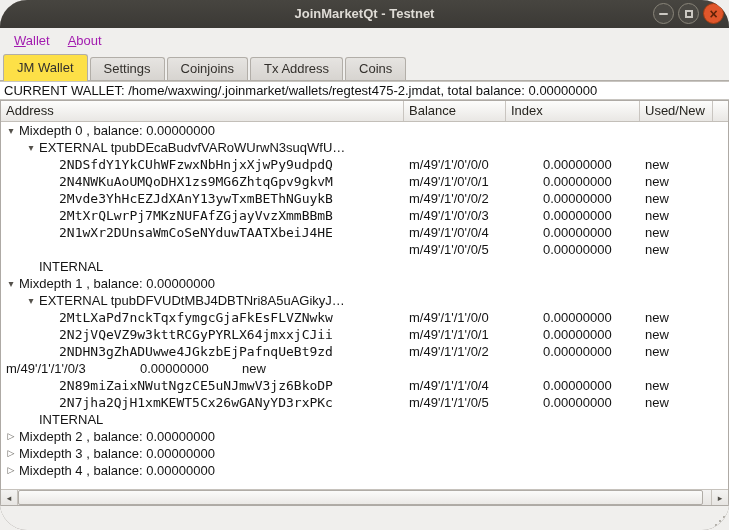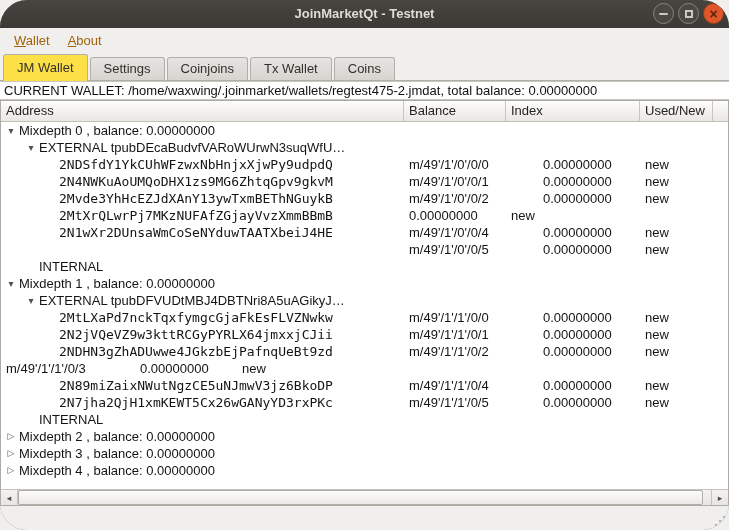--- a/index.html
+++ b/index.html
@@ -16,21 +16,21 @@
   .winbtn { width:21px; height:21px; border-radius:50%; display:flex; align-items:center; justify-content:center; box-sizing:border-box; }
   .winbtn.min, .winbtn.max { background:#4a4843; border:1px solid #888479; }
   .winbtn.close { background:#e0562b; border:1px solid #9c3c14; }
   .glyph-min { width:9px; height:2px; background:#cbc8c2; border-radius:1px; }
   .glyph-max { width:8px; height:8px; border:2px solid #cbc8c2; box-sizing:border-box; }
   .glyph-close { color:#5f2208; font-size:14px; font-weight:bold; line-height:18px; }
 
   
   .menubar { position:absolute; top:28px; left:0; right:0; height:25px; background:#f0efed;
              display:flex; align-items:center; padding-left:5px; }
-  .menu-item { font-size:13px; color:#a16207; padding:3px 9px; }
+  .menu-item { font-size:13px; color:#a21caf; padding:3px 9px; }
   .menu-item::first-letter { text-decoration:underline; }
 
   
   .tabbar { position:absolute; top:53px; left:0; right:0; height:28px; background:#f0efed;
             border-bottom:1px solid #b2aea8; display:flex; align-items:flex-end; padding-left:3px; box-sizing:border-box; }
   .tab { height:22px; line-height:22px; padding:0 13px; font-size:13px; color:#33302c;
          background:linear-gradient(#e6e4e1,#d7d4d0); border:1px solid #b2aea8; border-bottom:none;
          border-radius:3px 3px 0 0; margin-right:2px; white-space:nowrap; }
   .tab.active { height:26px; line-height:26px; background:#fde047; margin-bottom:-1px; position:relative; z-index:2; }
 
@@ -103,21 +103,21 @@
 
   <div class="menubar">
     <div class="menu-item">Wallet</div>
     <div class="menu-item">About</div>
   </div>
 
   <div class="tabbar">
       <div class="tab active">JM Wallet</div>
       <div class="tab">Settings</div>
       <div class="tab">Coinjoins</div>
-      <div class="tab">Tx Wallet</div>
+      <div class="tab">Tx Address</div>
       <div class="tab">Coins</div>
     </div>
 
   <div class="banner">CURRENT WALLET: /home/waxwing/.joinmarket/wallets/regtest475-2.jmdat, total balance: 0.00000000</div>
 
   <div class="treewrap">
     <div class="thead">
         <div class="th addr">Address</div>
         <div class="th bal">Balance</div>
         <div class="th idx">Index</div>
@@ -174,20 +174,21 @@
           <div class="c idx">m/49'/1'/0'/0/2</div>
           <div class="c bal">0.00000000</div>
           <div class="c st">new</div>
         </div>
         <div class="row">
           <div class="c addr">
             <span class="spacer" style="width: 42px;"></span>
             <span class="exp"></span>
             <span class="lbl mono">2MtXrQLwrPj7MKzNUFAfZGjayVvzXmmBBmB</span>
           </div>
+          <div class="c idx">m/49'/1'/0'/0/3</div>
           <div class="c bal">0.00000000</div>
           <div class="c st">new</div>
         </div>
         <div class="row">
           <div class="c addr">
             <span class="spacer" style="width: 42px;"></span>
             <span class="exp"></span>
             <span class="lbl mono">2N1wXr2DUnsaWmCoSeNYduwTAATXbeiJ4HE</span>
           </div>
           <div class="c idx">m/49'/1'/0'/0/4</div>

